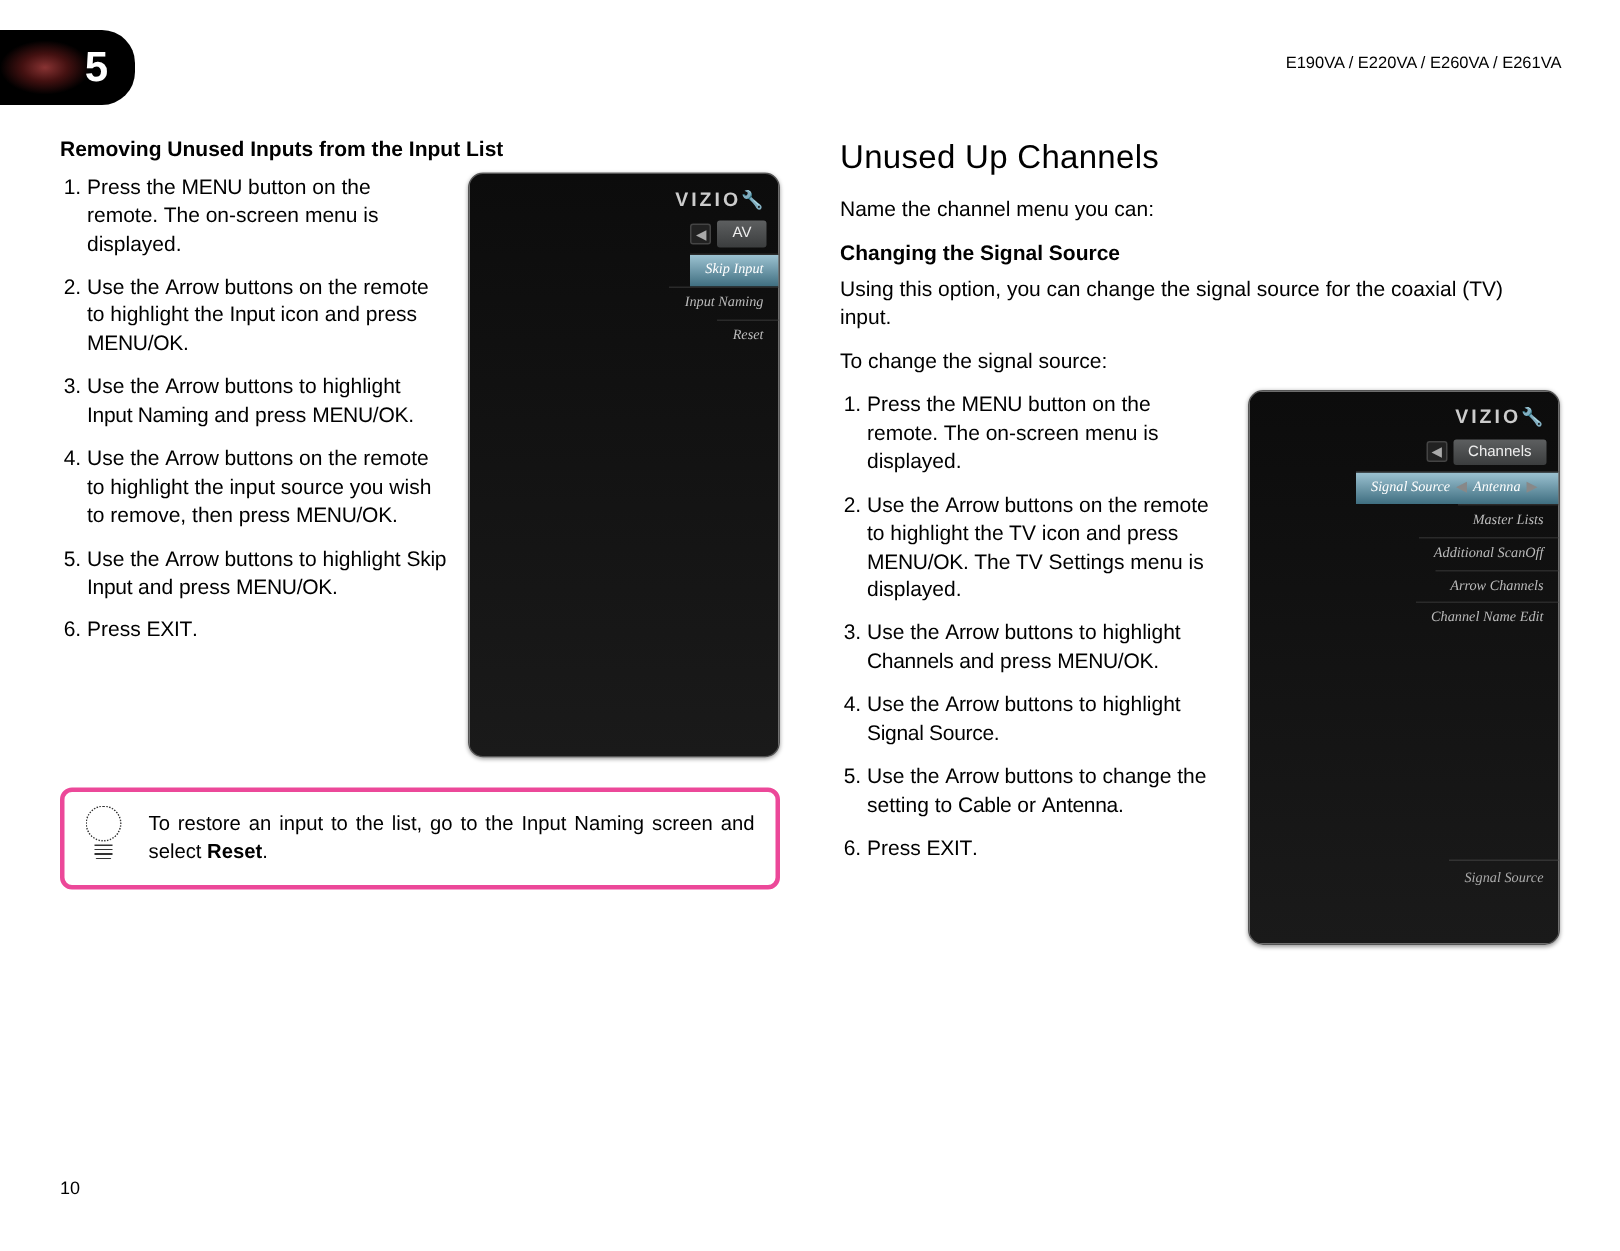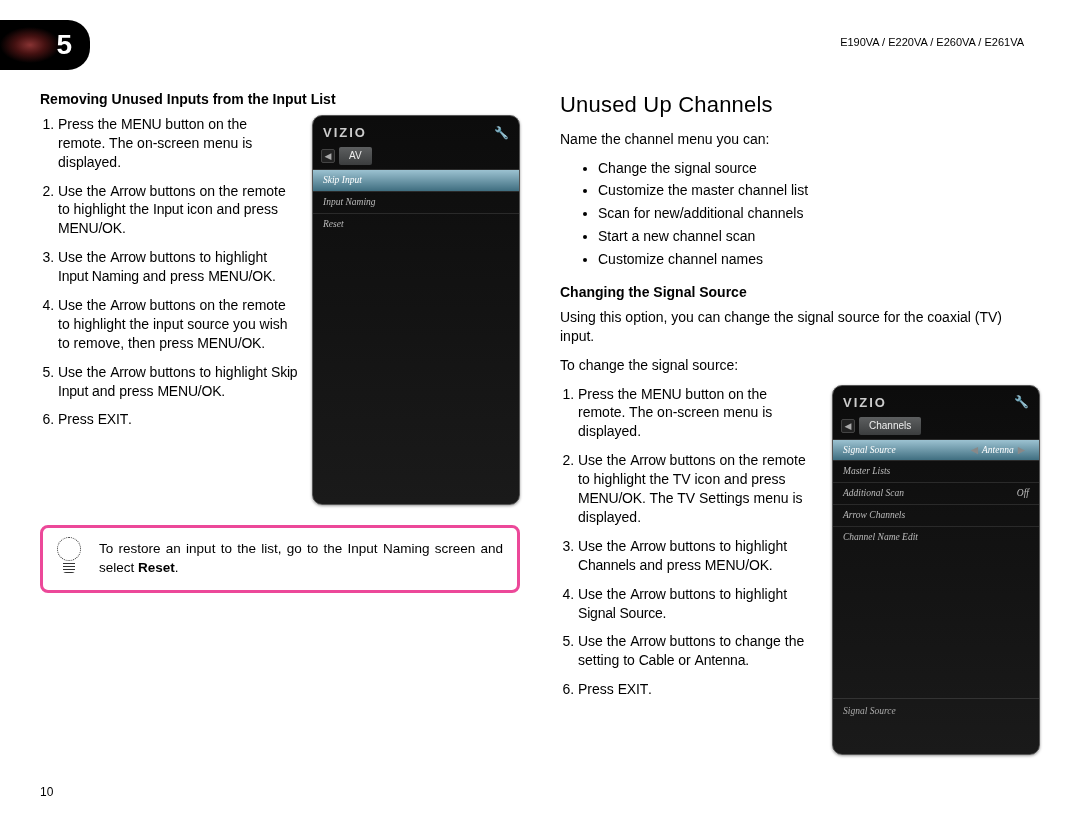--- a/index.html
+++ b/index.html
@@ -1,20 +1,20 @@
 <!DOCTYPE html>
 <html><head>
 <meta charset="utf-8">
 <style>
   * { box-sizing: border-box; margin: 0; padding: 0; }
   html, body { width: 1080px; height: 834px; background: #fff; font-family: Helvetica, Arial, sans-serif; color: #000; }
   .page { position: relative; width: 1080px; height: 834px; padding: 20px 40px 20px 40px; }
   .badge { position: absolute; top: 20px; left: 0; width: 90px; height: 50px; background: radial-gradient(ellipse 30px 18px at 30px 25px, #883333 0%, #441111 50%, #000 100%); border-top-right-radius: 22px; border-bottom-right-radius: 22px; display: flex; align-items: center; justify-content: flex-end; padding-right: 18px; }
   .badge span { color: #fff; font-size: 28px; font-weight: bold; }
-  .models { position: absolute; top: 36px; right: 56px; font-size: 11px; }
+  .models { position: absolute; top: 36px; right: 39px; font-size: 11px; }
   .columns { display: flex; gap: 40px; margin-top: 70px; }
   .col { flex: 1 1 0; font-size: 14px; line-height: 1.35; position: relative; }
   .col h2 { font-size: 22px; font-weight: 300; margin-bottom: 10px; font-stretch: condensed; letter-spacing: 0.2px; }
   .col .bold { font-weight: bold; margin-bottom: 6px; }
   .col p { margin-bottom: 10px; }
   ol.steps { list-style: decimal; margin: 0 0 14px 18px; }
   ol.steps li { margin-bottom: 10px; padding-right: 0; }
   ul.bul { list-style: disc; margin: 0 0 14px 38px; }
   ul.bul li { margin-bottom: 4px; }
   .kw { font-family: "Helvetica Neue", Arial, sans-serif; font-stretch: condensed; letter-spacing: -0.2px; }
@@ -29,21 +29,21 @@
   .tv-wrench { font-size: 12px; color: #888; }
   .tv-tabs { display: flex; align-items: center; gap: 4px; padding: 2px 8px 4px; }
   .tv-back { width: 14px; height: 14px; background: #222; border: 1px solid #444; border-radius: 2px; color: #aaa; font-size: 9px; display:flex;align-items:center;justify-content:center; }
   .tv-tab { background: linear-gradient(#5d5f60,#3b3d3e); border-radius: 2px; padding: 2px 10px; font-size: 10px; color:#eee; }
   .tv-row { padding: 4px 10px; border-top: 1px solid #2a2a2a; display:flex; justify-content: space-between; align-items:center; color:#bbb; font-family: Georgia, serif; font-style: italic; font-size: 9.5px; }
   .tv-row.sel { background: linear-gradient(#9cc2d1, #3f6e80); color: #fff; }
   .tv-row .arr { font-style: normal; color:#888; margin: 0 4px; }
   .tv-spacer { flex: 1 1 auto; }
   .tv-footer { display:flex; justify-content: space-between; padding: 6px 10px; border-top: 1px solid #333; font-size: 9px; color:#aaa; }
   .tv-status { padding: 6px 10px; border-top: 1px solid #333; font-size: 9.5px; color:#aaa; font-family: Georgia, serif; font-style: italic; }
-  .tv-body { display:flex; flex-direction: column; height: calc(100% - 30px); }
+  .tv-body { display:flex; flex-direction: column; height: calc(100% - 30px); align-items: flex-end; }
   
   .tipbox { border: 3px solid #ec4899; border-radius: 8px; padding: 12px 14px 12px 56px; position: relative; font-size: 13.5px; line-height: 1.4; text-align: justify; margin-top: 20px; }
   .tipbox .bulb { position: absolute; left: 10px; top: 50%; transform: translateY(-50%); width: 32px; height: 44px; }
   .bulb-glass { width: 24px; height: 24px; border: 1.5px dotted #333; border-radius: 50%; margin: 0 auto; position: relative; }
   .bulb-base { width: 12px; height: 10px; background: repeating-linear-gradient(#333,#333 1px,#fff 1px,#fff 3px); margin: 2px auto 0; border-radius: 0 0 3px 3px; }
   .page-num { position: absolute; bottom: 35px; left: 40px; font-size: 12px; }
   .strong { font-weight: bold; }
   .right-steps-wrap { display: flex; gap: 14px; align-items: flex-start; }
   .right-steps-wrap ol { flex: 1 1 auto; min-width: 0; }
 </style>
@@ -102,27 +102,20 @@
           <div class="bulb-glass"></div>
           <div class="bulb-base"></div>
         </div>
         <span>To restore an input to the list, go to the Input Naming screen and select </span><span class="strong">Reset</span><span>.</span>
       </div>
     </div>
 
     <div class="col">
       <h2>Unused Up Channels</h2>
       <p>Name the channel menu you can:</p>
-      <ul class="bul">
-        <li>Change the signal source</li>
-        <li>Customize the master channel list</li>
-        <li>Scan for new/additional channels</li>
-        <li>Start a new channel scan</li>
-        <li>Customize channel names</li>
-      </ul>
 
       <p class="bold">Changing the Signal Source</p>
       <p>Using this option, you can change the signal source for the coaxial (TV) input.</p>
       <p>To change the signal source:</p>
 
       <div class="right-steps-wrap">
         <ol class="steps">
           <li>Press the <span class="kw">MENU</span> button on the remote. The on-screen menu is displayed.</li>
           <li>Use the <span class="kw">Arrow</span> buttons on the remote to highlight the TV icon and press <span class="kw">MENU/OK</span>. The TV Settings menu is displayed.</li>
           <li>Use the <span class="kw">Arrow</span> buttons to highlight <span class="kw">Channels</span> and press <span class="kw">MENU/OK</span>.</li>

